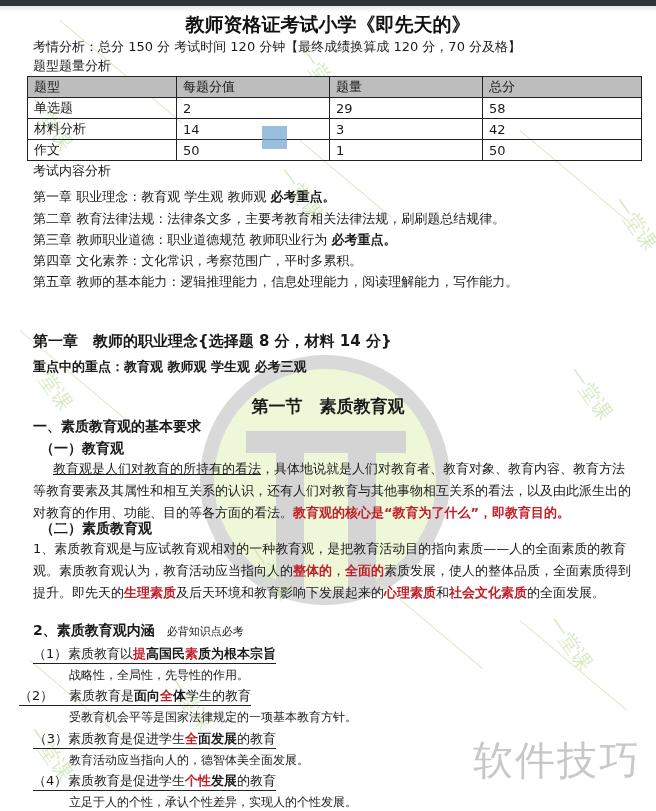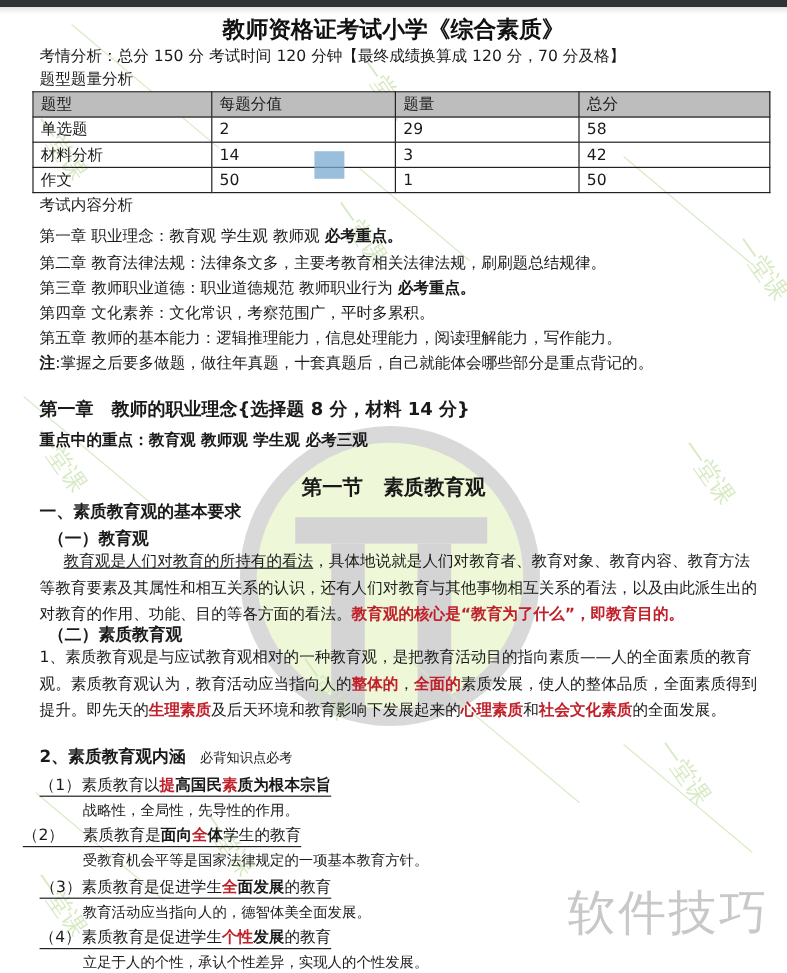--- a/index.html
+++ b/index.html
@@ -68,21 +68,21 @@
   <span class="wm-text" style="left:20px;top:370px;">一堂课</span>
   <span class="wm-text" style="left:560px;top:380px;">一堂课</span>
   <span class="wm-text" style="left:240px;top:560px;">一堂课</span>
   <span class="wm-text" style="left:540px;top:630px;">一堂课</span>
   <span class="wm-text" style="left:20px;top:740px;">一堂课</span>
   <span class="wm-text" style="left:160px;top:690px;">一堂课</span>
   <span class="brand">软件技巧</span>
 </div>
 
 <div class="content">
-  <div class="title">教师资格证考试小学《综合素质》</div>
+  <div class="title">教师资格证考试小学《即先天的》</div>
   <div class="line" style="top:38px;">考情分析：总分 150 分 考试时间 120 分钟【最终成绩换算成 120 分，70 分及格】</div>
   <div class="line" style="top:57px;">题型题量分析</div>
 
   <table class="tbl">
     <tbody>
         <tr class="head">
       <td style="width:136px;">题型</td>
       <td style="width:140px;">每题分值</td>
       <td style="width:140px;">题量</td>
       <td>总分</td>
@@ -108,21 +108,20 @@
   </tbody>
     </table>
   <div class="sel-box"></div>
 
   <div class="line" style="top:162px;">考试内容分析</div>
   <div class="line" style="top:188px;"><span>第一章 职业理念：教育观 学生观 教师观 </span><span class="bold">必考重点。</span></div>
   <div class="line" style="top:210px;"><span>第二章 教育法律法规：法律条文多，主要考教育相关法律法规，刷刷题总结规律。</span></div>
   <div class="line" style="top:231px;"><span>第三章 教师职业道德：职业道德规范 教师职业行为 </span><span class="bold">必考重点。</span></div>
   <div class="line" style="top:252px;"><span>第四章 文化素养：文化常识，考察范围广，平时多累积。</span></div>
   <div class="line" style="top:273px;"><span>第五章 教师的基本能力：逻辑推理能力，信息处理能力，阅读理解能力，写作能力。</span></div>
-  <div class="line" style="top:294px;"><span class="bold">注</span><span>:掌握之后要多做题，做往年真题，十套真题后，自己就能体会哪些部分是重点背记的。</span></div>
 
   <div class="line h-chapter" style="top:332px;">第一章　教师的职业理念{选择题 8 分，材料 14 分}</div>
   <div class="line bold" style="top:346px;margin-top:12px;">重点中的重点：教育观 教师观 学生观 必考三观</div>
 
   <div class="h-section">第一节　素质教育观</div>
   <div class="line h2" style="top:418px;">一、素质教育观的基本要求</div>
   <div class="line sub-h" style="top:440px;left:40px;">（一）教育观</div>
 
   <div class="para" style="top:458px;"><span class="ul">教育观是人们对教育的所持有的看法</span><span>，具体地说就是人们对教育者、教育对象、教育内容、教育方法等教育要素及其属性和相互关系的认识，还有人们对教育与其他事物相互关系的看法，以及由此派生出的对教育的作用、功能、目的等各方面的看法。</span><span class="red">教育观的核心是“教育为了什么”，即教育目的。</span></div>
 

